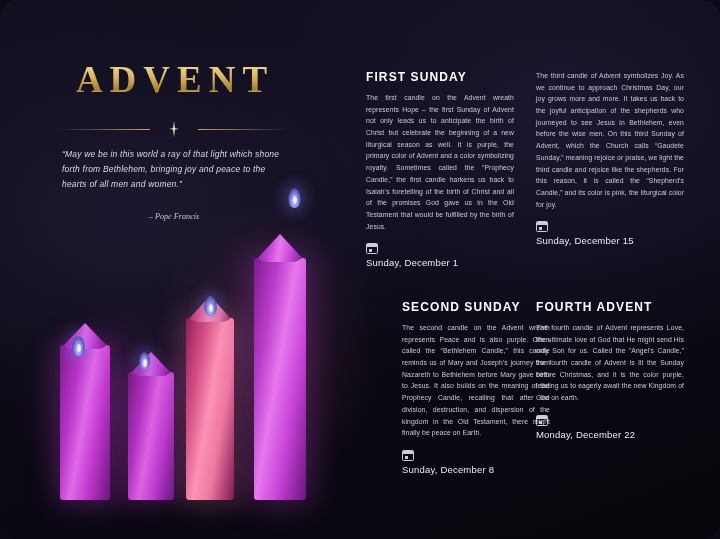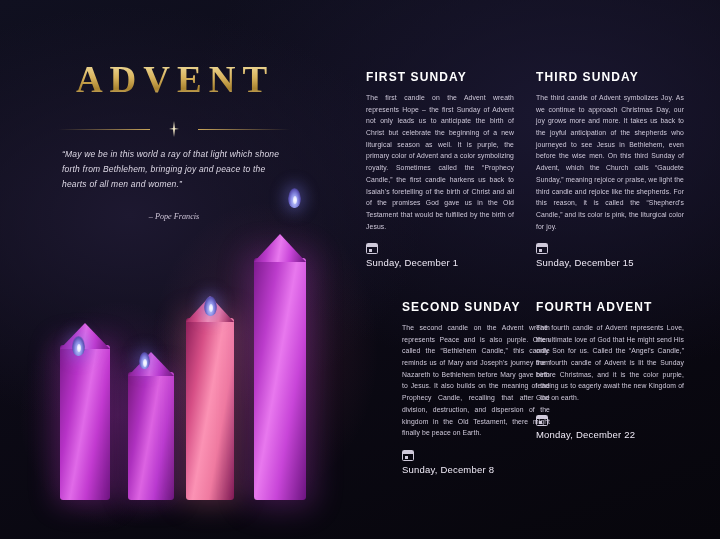--- a/index.html
+++ b/index.html
@@ -1,15 +1,15 @@
 <!DOCTYPE html>
 <html><head>
 <meta charset="utf-8">
 <style>
-  * { box-sizing: border-box; margin: 0; padding: 0; }
+  * { box-sizing: border-box; margin: 0; padding: 0; border-radius: 17px; }
   html, body {
     width: 720px; height: 539px;
     background: #0a0a14;
     font-family: "Liberation Sans", sans-serif;
     overflow: hidden;
   }
   #page {
     position: relative;
     width: 720px; height: 539px;
     background:
@@ -229,21 +229,20 @@
   <div class="section" id="sec-2">
     <div class="sec-title">SECOND SUNDAY</div>
     <div class="sec-body">The second candle on the Advent wreath represents Peace and is also purple. Often called the “Bethlehem Candle,” this candle reminds us of Mary and Joseph's journey from Nazareth to Bethlehem before Mary gave birth to Jesus. It also builds on the meaning of the Prophecy Candle, recalling that after the division, destruction, and dispersion of the kingdom in the Old Testament, there might finally be peace on Earth.</div>
     <div class="datebar">
       <span class="cal"></span>
       <span class="dt">Sunday, December 8</span>
     </div>
   </div>
 
   <div class="section" id="sec-3">
-    <div class="sec-title">THIRD SUNDAY</div>
     <div class="sec-body">The third candle of Advent symbolizes Joy. As we continue to approach Christmas Day, our joy grows more and more. It takes us back to the joyful anticipation of the shepherds who journeyed to see Jesus in Bethlehem, even before the wise men. On this third Sunday of Advent, which the Church calls “Gaudete Sunday,” meaning rejoice or praise, we light the third candle and rejoice like the shepherds. For this reason, it is called the “Shepherd's Candle,” and its color is pink, the liturgical color for joy.</div>
     <div class="datebar">
       <span class="cal"></span>
       <span class="dt">Sunday, December 15</span>
     </div>
   </div>
 
   <div class="section" id="sec-4">
     <div class="sec-title">FOURTH ADVENT</div>
     <div class="sec-body">The fourth candle of Advent represents Love, the ultimate love of God that He might send His only Son for us. Called the “Angel's Candle,” the fourth candle of Advent is lit the Sunday before Christmas, and it is the color purple, leading us to eagerly await the new Kingdom of God on earth.</div>

